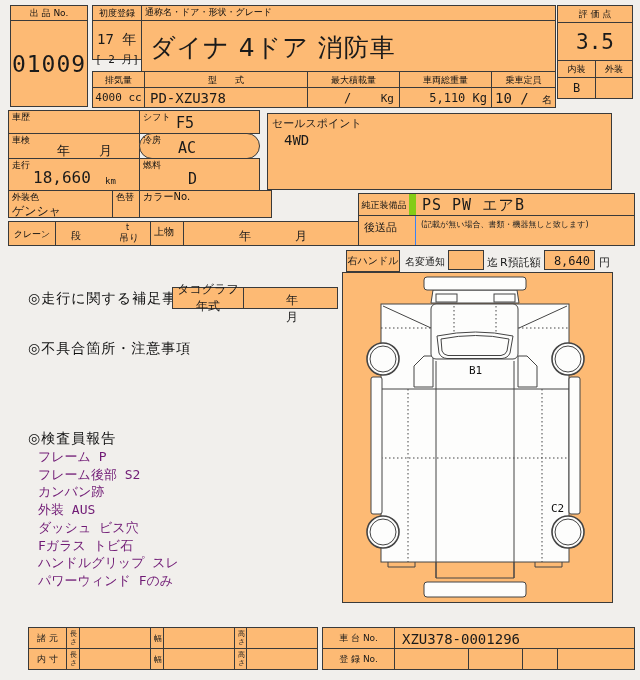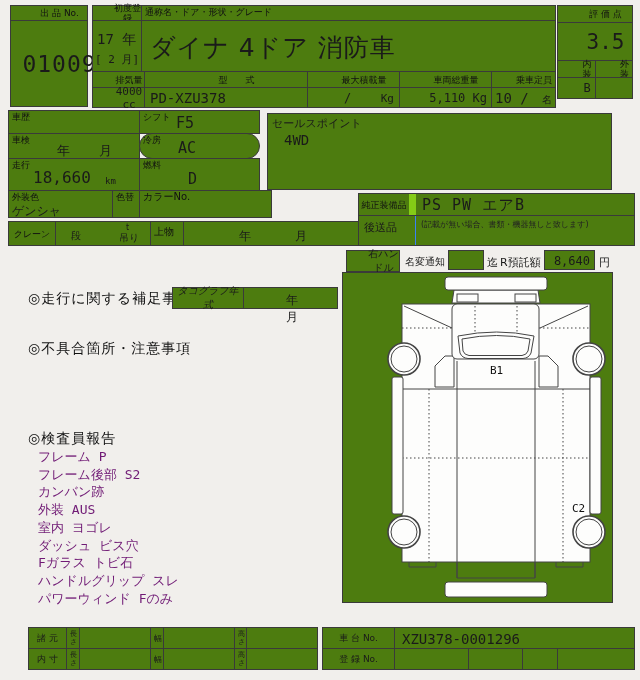--- a/index.html
+++ b/index.html
@@ -2,21 +2,21 @@
 <html><head>
 <meta charset="utf-8">
 <style>
   html,body{margin:0;padding:0;}
   .sheet{
     position:relative; width:640px; height:680px;
     background:#f1efec; color:#1a1a1a;
     font-family:"DejaVu Sans", sans-serif;
     overflow:hidden;
   }
-  .bx{position:absolute; box-sizing:border-box; border:1px solid #3a3a3a; background:#4d7c0f;padding-left:21px;}
+  .bx{position:absolute; box-sizing:border-box; border:1px solid #3a3a3a; background:#fdba74;}
   .nb{position:absolute; box-sizing:border-box;}
   .lbl{font-size:9px; line-height:10px; color:#111;}
   .ctr{display:flex; align-items:center; justify-content:center; text-align:center;}
   .num{font-family:"DejaVu Sans Mono", monospace;}
   .tl{position:absolute; top:1px; left:3px;}
   .heading{position:absolute; font-size:14px; color:#111; letter-spacing:1px;}
   .insp-item{font-size:13px; line-height:17.7px; color:#701a75; font-family:"DejaVu Sans Mono", monospace;}
   svg text{font-family:"DejaVu Sans Mono", monospace;}
 </style>
 </head>
@@ -27,21 +27,21 @@
   <div class="bx ctr" style="left:10px;top:5px;width:78px;height:16px;">
     <span class="lbl">出 品 No.</span>
   </div>
   <div class="bx ctr" style="left:10px;top:20px;width:78px;height:87px;">
     <span class="num" style="font-size:23px;letter-spacing:1px;">01009</span>
   </div>
 
   <div class="bx ctr" style="left:92px;top:5px;width:50px;height:16px;">
     <span class="lbl">初度登録</span>
   </div>
-  <div class="bx" style="left:92px;top:20px;width:50px;height:62px;">
+  <div class="bx" style="left:92px;top:20px;width:50px;height:40px;">
     <div class="num" style="position:absolute;top:10px;left:4px;font-size:14px;">17 年</div>
     <div class="num" style="position:absolute;top:31px;left:2px;font-size:11px;">[ 2 月]</div>
   </div>
 
   <div class="bx" style="left:141px;top:5px;width:415px;height:16px;">
     <span class="lbl tl">通称名・ドア・形状・グレード</span>
   </div>
   <div class="bx" style="left:141px;top:20px;width:415px;height:52px;">
     <span style="position:absolute;left:8px;top:10px;font-size:25px;letter-spacing:1px;white-space:nowrap;">ダイナ 4ドア 消防車</span>
   </div>
@@ -179,34 +179,33 @@
   <span class="nb" style="left:487px;top:255px;font-size:11px;">迄</span>
   <span class="nb" style="left:500px;top:255px;font-size:11px;">R預託額</span>
   <div class="bx" style="left:544px;top:250px;width:51px;height:20px;">
     <span class="num" style="position:absolute;right:4px;top:3px;font-size:12px;">8,640</span>
   </div>
   <span class="nb" style="left:599px;top:255px;font-size:11px;">円</span>
 
   <span class="heading" style="left:28px;top:290px;">◎走行に関する補足事項</span>
   <div class="bx" style="left:172px;top:287px;width:166px;height:22px;">
     <div class="nb ctr" style="left:0;top:0;width:71px;height:20px;border-right:1px solid #3a3a3a;">
-      <span style="font-size:10px;font-style:italic;">タコグラフ年式</span>
+      <span style="font-size:12px;">タコグラフ年式</span>
     </div>
     <span style="position:absolute;left:113px;top:4px;font-size:12px;letter-spacing:14px;">年　月</span>
   </div>
 
   <span class="heading" style="left:28px;top:340px;">◎不具合箇所・注意事項</span>
 
   <span class="heading" style="left:28px;top:430px;">◎検査員報告</span>
   <div class="nb" style="left:38px;top:448px;width:260px;">
       <div class="insp-item">フレーム P</div>
       <div class="insp-item">フレーム後部 S2</div>
       <div class="insp-item">カンバン跡</div>
       <div class="insp-item">外装 AUS</div>
-      <div class="insp-item">室内 ヨゴレ</div>
       <div class="insp-item">ダッシュ ビス穴</div>
       <div class="insp-item">Fガラス トビ石</div>
       <div class="insp-item">ハンドルグリップ スレ</div>
       <div class="insp-item">パワーウィンド Fのみ</div>
     </div>
 
   <div class="bx" style="left:342px;top:272px;width:271px;height:331px;">
     <svg width="269" height="329" viewBox="0 0 269 329">
       <g stroke="#444" stroke-width="1" fill="none">
 

